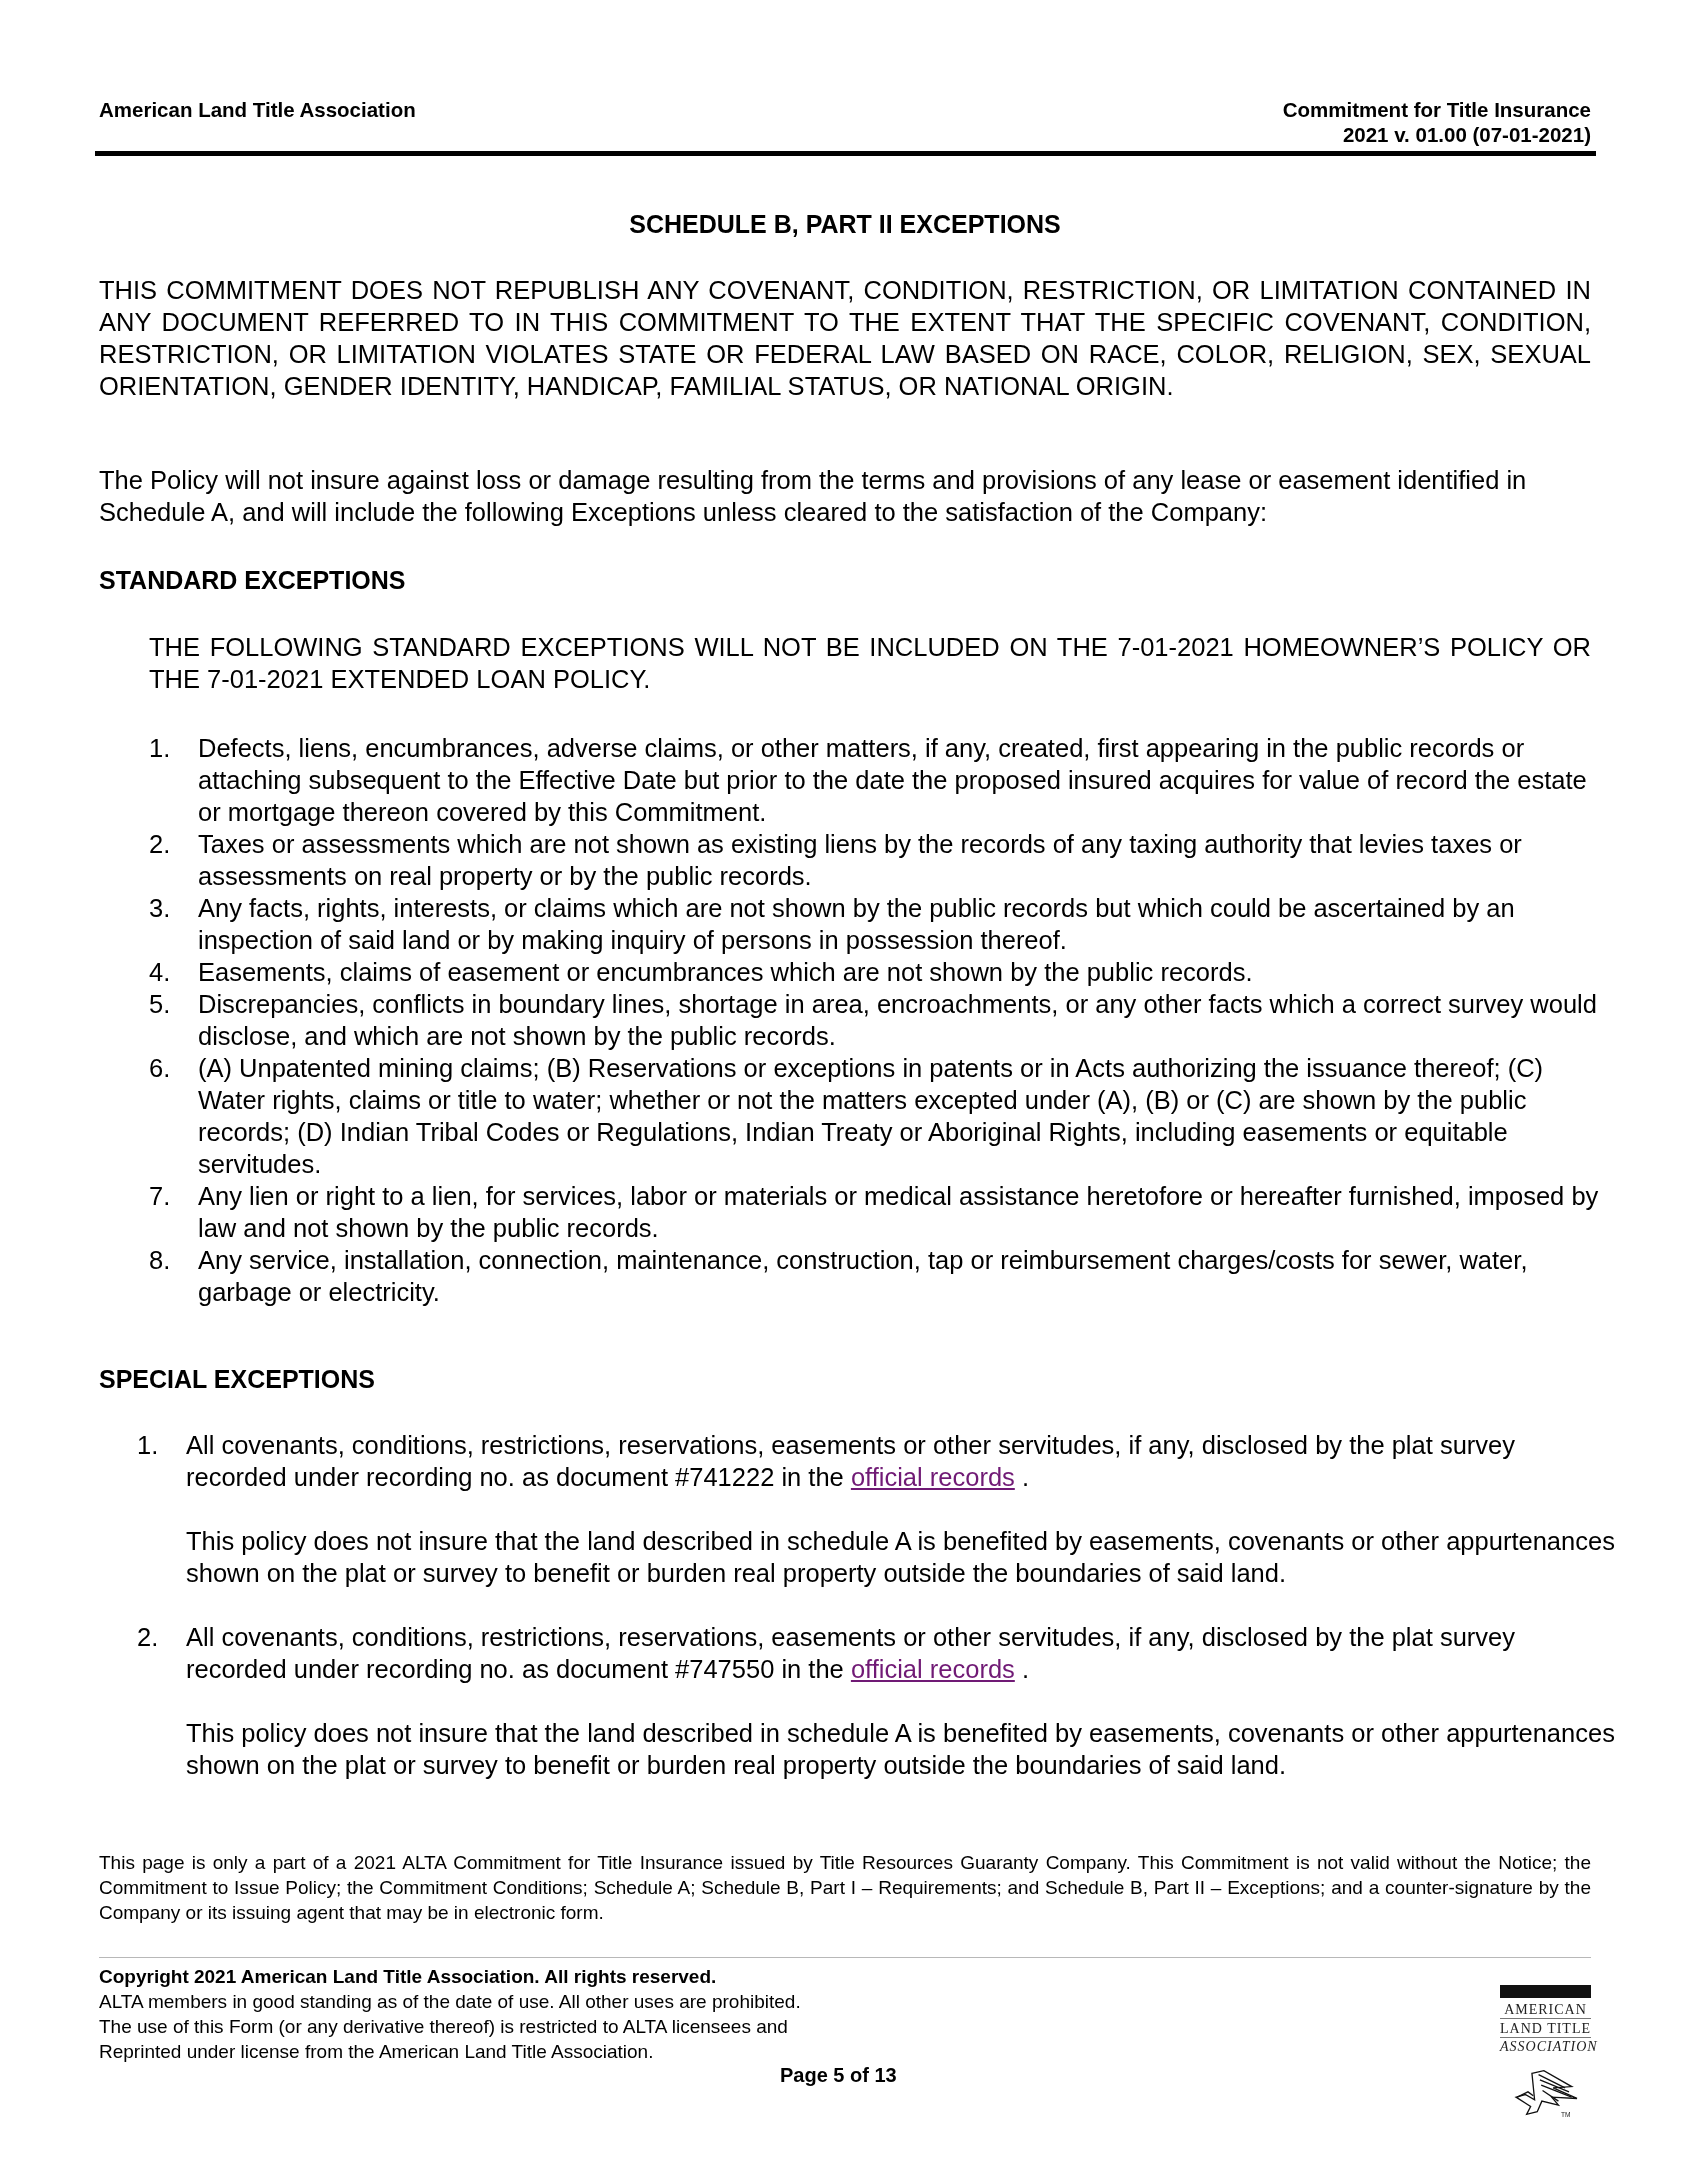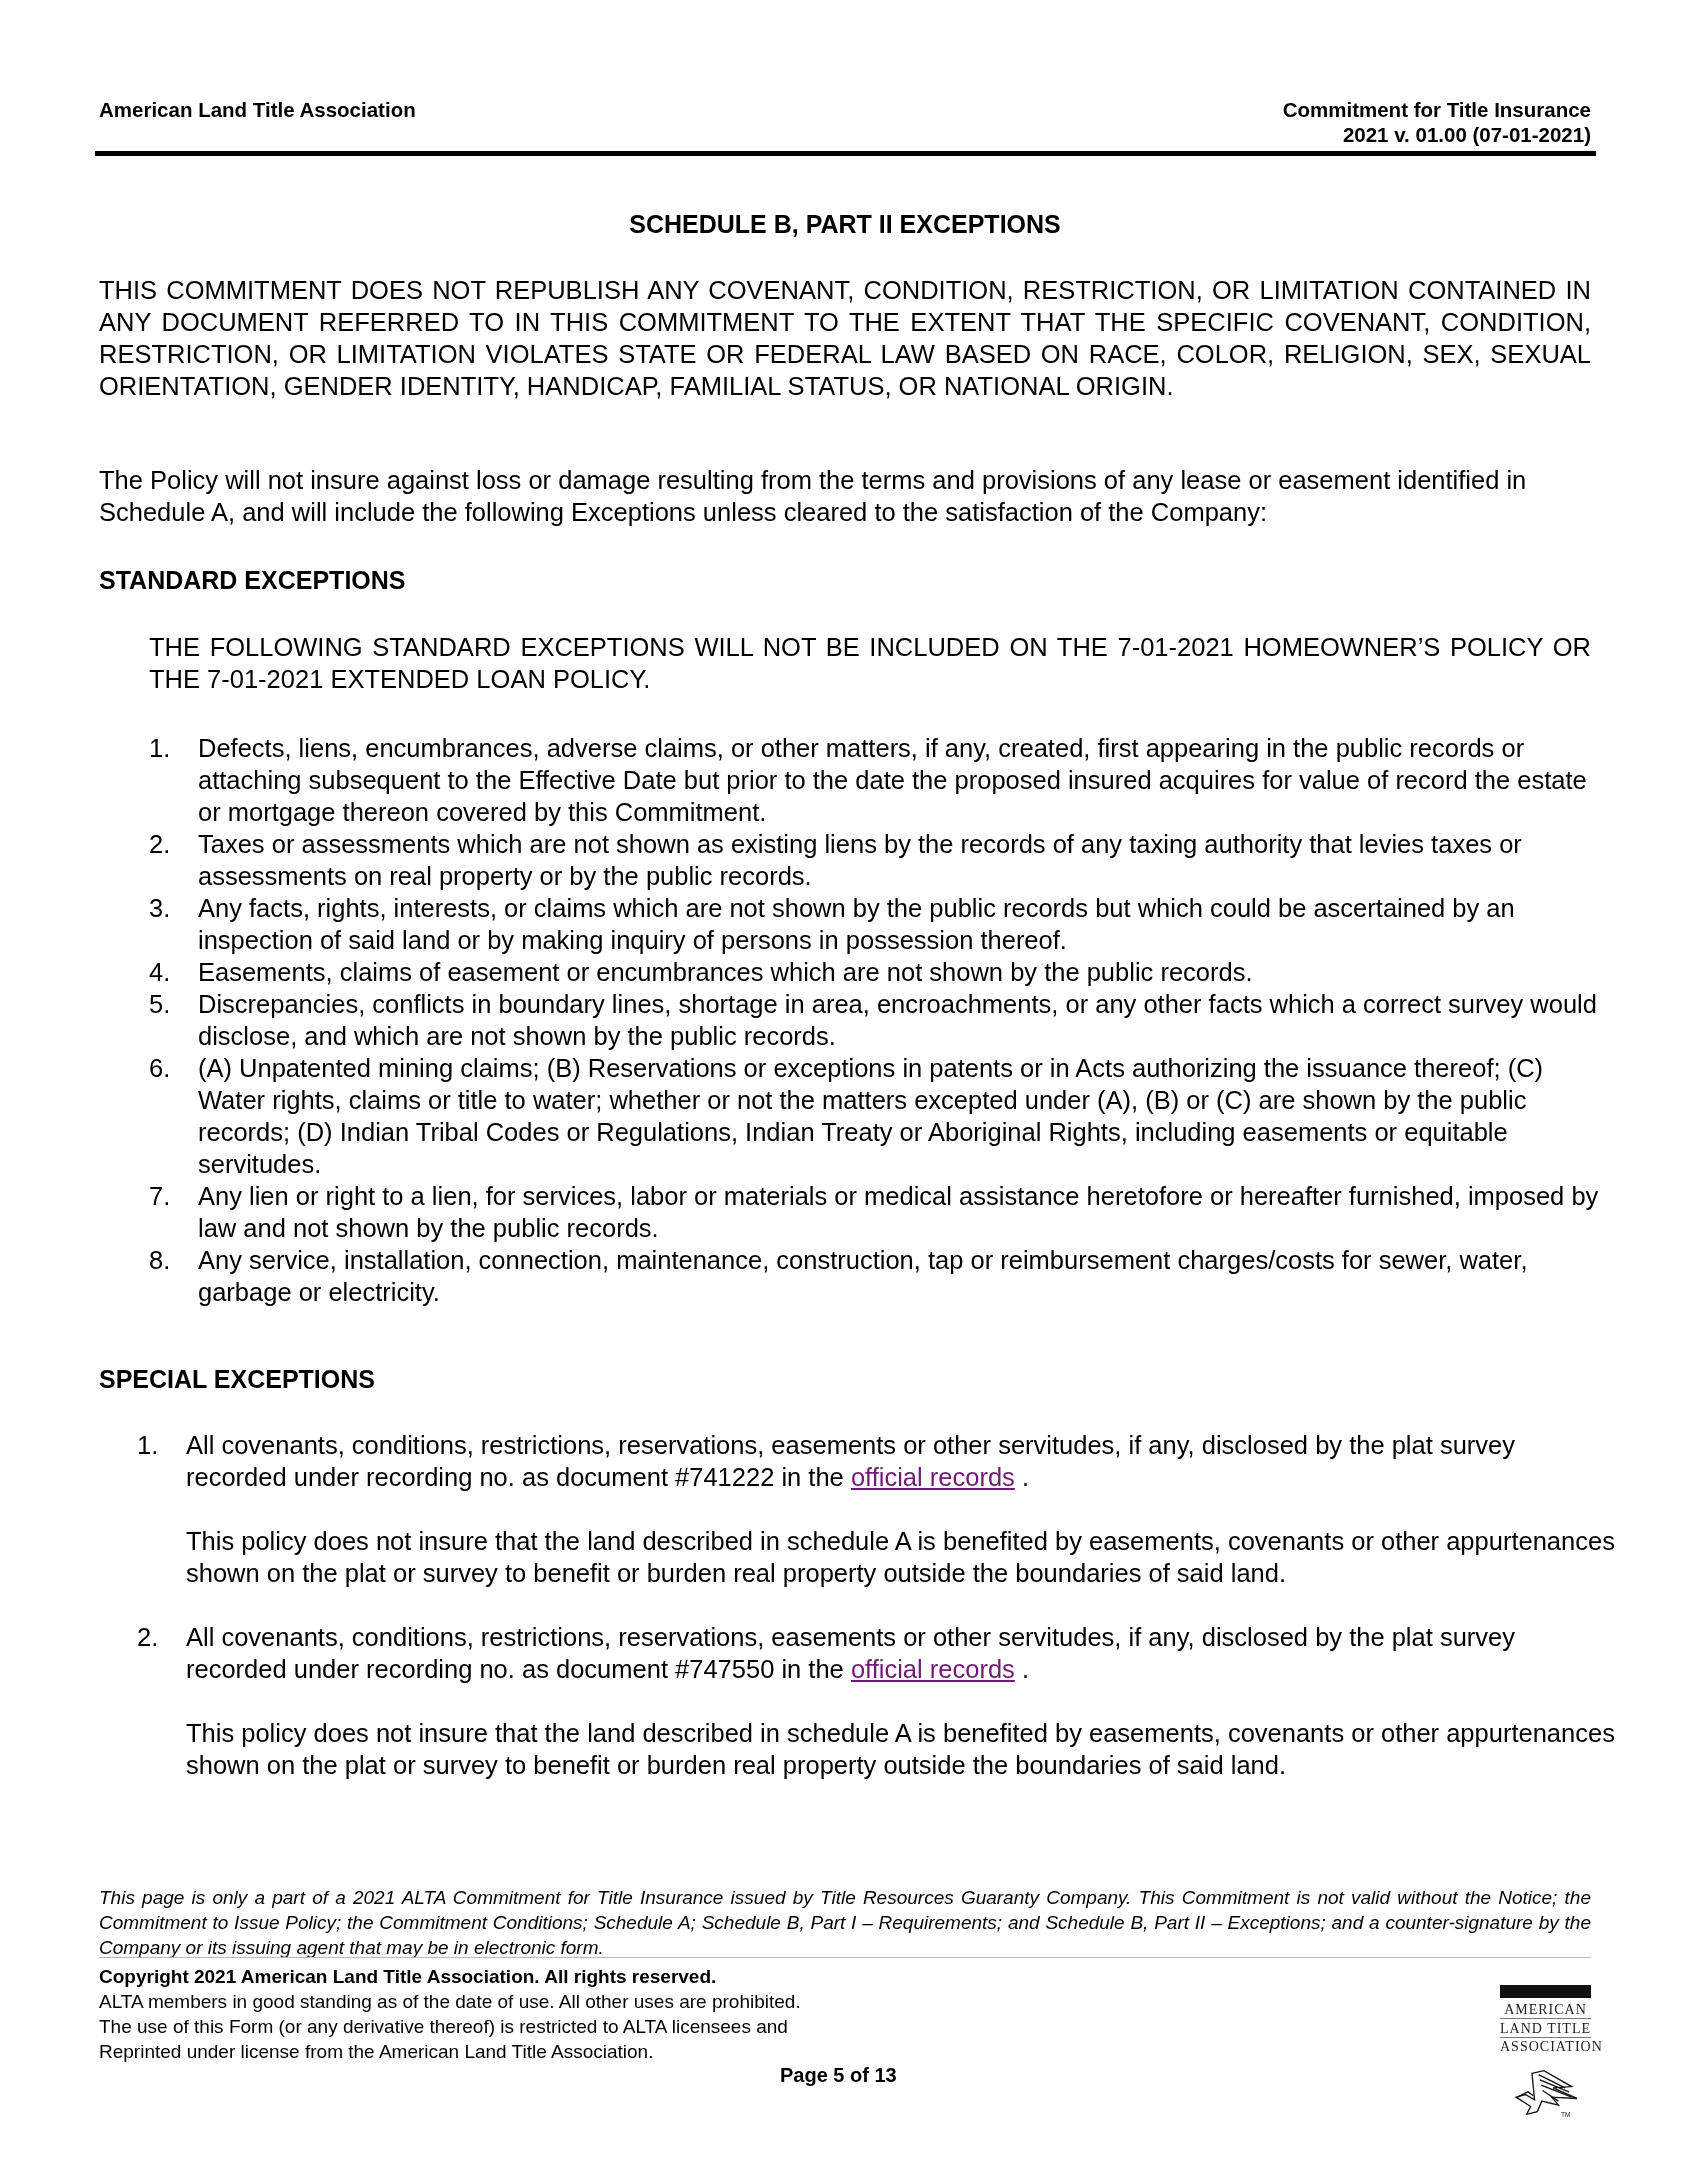--- a/index.html
+++ b/index.html
@@ -18,21 +18,21 @@
   .italic-note { position: absolute; top: 631px; left: 50px; width: 1442px; text-align: justify; text-align-last: left; }
   .list { position: absolute; left: 50px; width: 1456px; margin: 0; padding: 0; list-style: none; }
   .list li { position: relative; padding-left: 49px; }
   .list .num { position: absolute; left: 0; top: 0; }
   .std-list { top: 732px; }
   .spc-list { top: 1429px; left: 38px; width: 1482px; }
   .spc-list li { padding-left: 49px; }
   .spc-list li + li { margin-top: 32px; }
   .spc-list .note { margin-top: 32px; display: block; }
   .link { color: #701a75; text-decoration: underline; }
-  .disclaimer { position: absolute; top: 1850px; left: 0; width: 1492px; font-style: italic; font-size: 19px; line-height: 25px; text-align: justify; text-align-last: left; margin-top: 35px; }
+  .disclaimer { position: absolute; top: 1850px; left: 0; width: 1492px; font-size: 19px; line-height: 25px; text-align: justify; text-align-last: left; }
   .foot-rule { position: absolute; top: 1957px; left: 0; width: 1492px; height: 1.3px; background: #b8b8b8; }
   .copyright { position: absolute; top: 1964px; left: 0; width: 926px; font-size: 19px; line-height: 25px; }
   .copyright .bold { font-weight: bold; }
   .pageno { position: absolute; top: 2064px; left: 681px; font-weight: bold; font-size: 20px; }
   .logo { position: absolute; left: 1500px; top: 1985px; width: 93px; height: 132px; }
   .logo .bar { position: absolute; left: 0; top: 0; width: 91px; height: 13.2px; background: #111; }
   .logo .word { position: absolute; left: 0; width: 91px; text-align: center; font-family: "Liberation Serif", serif; font-size: 14px; letter-spacing: 1px; color: #222; }
   .logo .line { position: absolute; left: 0; width: 91px; height: 0.7px; background: #777; }
   .logo svg { position: absolute; left: 12px; top: 83px; }
 </style>
@@ -97,21 +97,21 @@
 
   <div class="pageno">Page 5 of 13</div>
 </div>
 
 <div class="logo">
   <div class="bar"></div>
   <div class="word" style="top:17px;">AMERICAN</div>
   <div class="line" style="top:33px;"></div>
   <div class="word" style="top:36px;">LAND TITLE</div>
   <div class="line" style="top:52px;"></div>
-  <div class="word" style="top:54px;">ASSOCIATION</div>
+  <div class="word" style="top:54px;font-style:italic;">ASSOCIATION</div>
   <svg width="73" height="53" viewBox="0 0 110 80">
     <path d="M30 8 L48 4 L90 28 L62 30 L98 46 L60 44 L70 56 L45 50 L38 66 L22 70 L28 58 L6 44 L20 40 L34 48 Z" fill="none" stroke="#111" stroke-width="2"></path>
     <path d="M40 10 L80 30 M42 18 L86 36 M44 26 L90 44 M46 34 L70 50" stroke="#111" stroke-width="2"></path>
     <path d="M8 44 L24 36 L32 42" fill="none" stroke="#111" stroke-width="2"></path>
   </svg>
   <div style="position:absolute; left:61px; top:126px; font-size:6.6px; color:#222;">TM</div>
 </div>
 
 
 </body></html>

